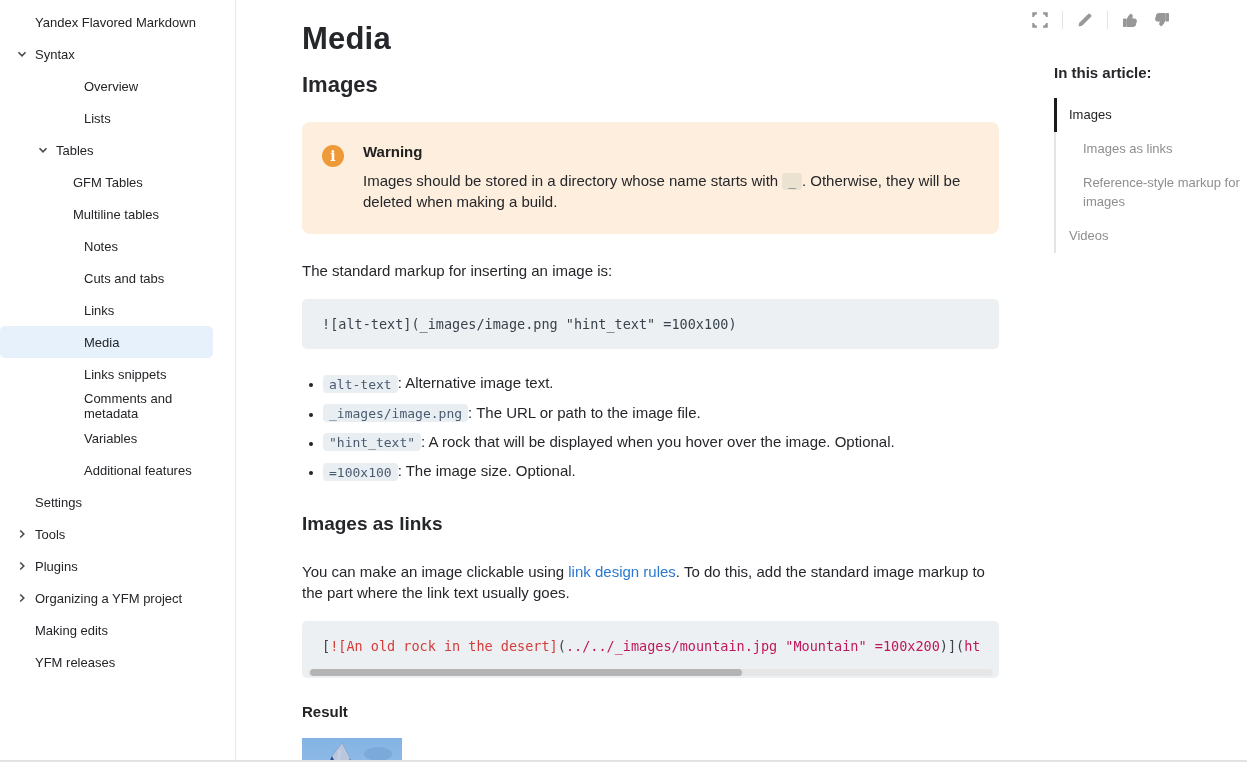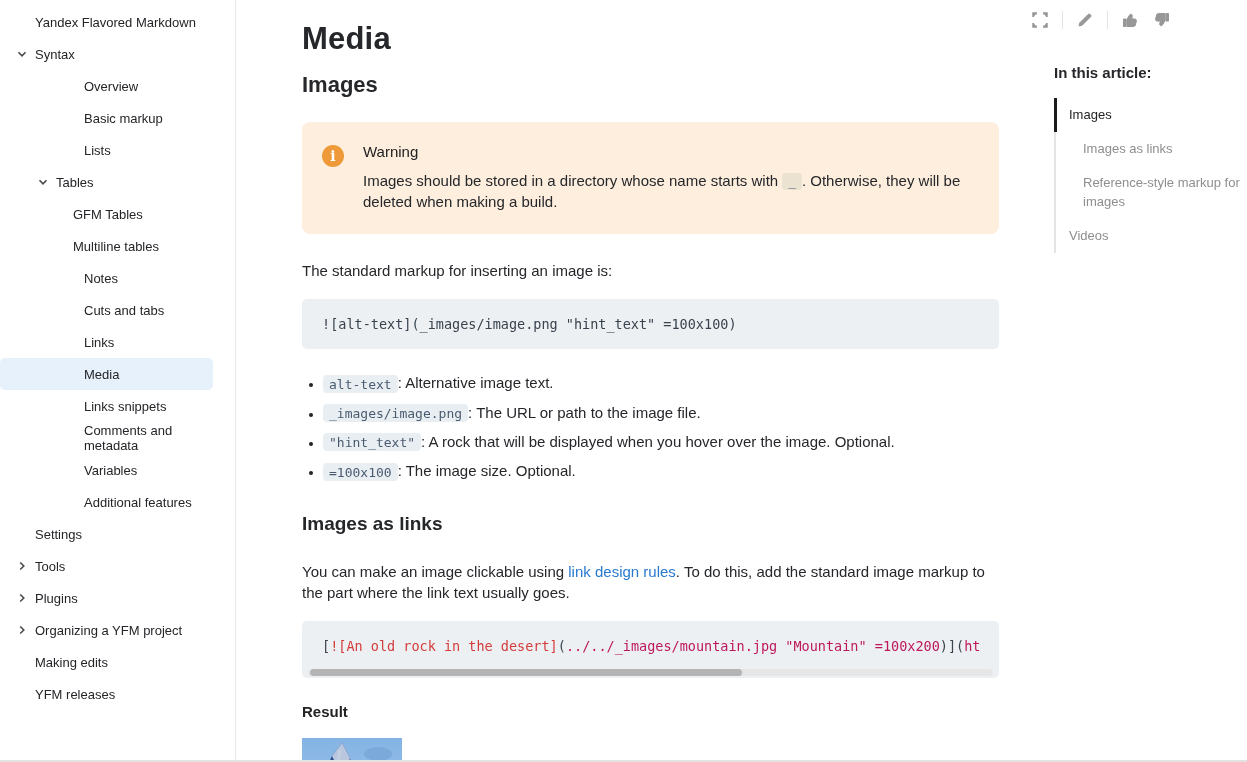--- a/index.html
+++ b/index.html
@@ -33,21 +33,21 @@
   .h3 { font-size:19px; font-weight:700; margin-top:32px; color:#26272b; }
   .alert {
     margin-top:24px; background:#fdeedd; border-radius:8px;
     padding:21px 24px 22px 20px; display:flex; gap:19px;
   }
   .alert-icon {
     flex:0 0 auto; width:22px; height:22px; border-radius:50%; background:#ef9a38;
     color:#fff; font-weight:700; font-size:14px; display:flex; align-items:center;
     justify-content:center; margin-top:2px; font-family:"DejaVu Serif", serif;
   }
-  .alert-title { font-weight:400; font-size:15px; margin-bottom:11px; }
+  .alert-title { font-weight:700; font-size:15px; margin-bottom:11px; }
   .alert-body { font-size:15px; line-height:1.38; color:#26272b; }
   .code-warn {
     font-family:"DejaVu Sans Mono","Liberation Mono",monospace; font-size:12.5px;
     background:#ebe2d2; border-radius:4px; padding:1px 6px; color:#4a5a6e;
   }
   .para { font-size:15px; margin-top:26px; line-height:1.4; color:#26272b; }
   .codeblock {
     margin-top:18px; background:#edf0f2; border-radius:5px; padding:17px 20px;
     font-family:"DejaVu Sans Mono","Liberation Mono",monospace; font-size:13.5px;
     color:#39434e; white-space:nowrap; overflow:hidden; position:relative;
@@ -110,24 +110,20 @@
       </svg>
     </span>
     <span class="lbl">Syntax</span>
   </div>
 
   <div class="side-item lvl1">
 
     <span class="lbl">Overview</span>
   </div>
 
-  <div class="side-item lvl1">
-
-    <span class="lbl">Basic markup</span>
-  </div>
 
   <div class="side-item lvl1">
 
     <span class="lbl">Lists</span>
   </div>
 
   <div class="side-item lvl1 has-chev">
     <span class="chev">
       <svg width="12" height="12" viewBox="0 0 12 12" fill="none" stroke-width="1.6">
         <path d="M2.5 4.2 L6 7.8 L9.5 4.2"></path>

